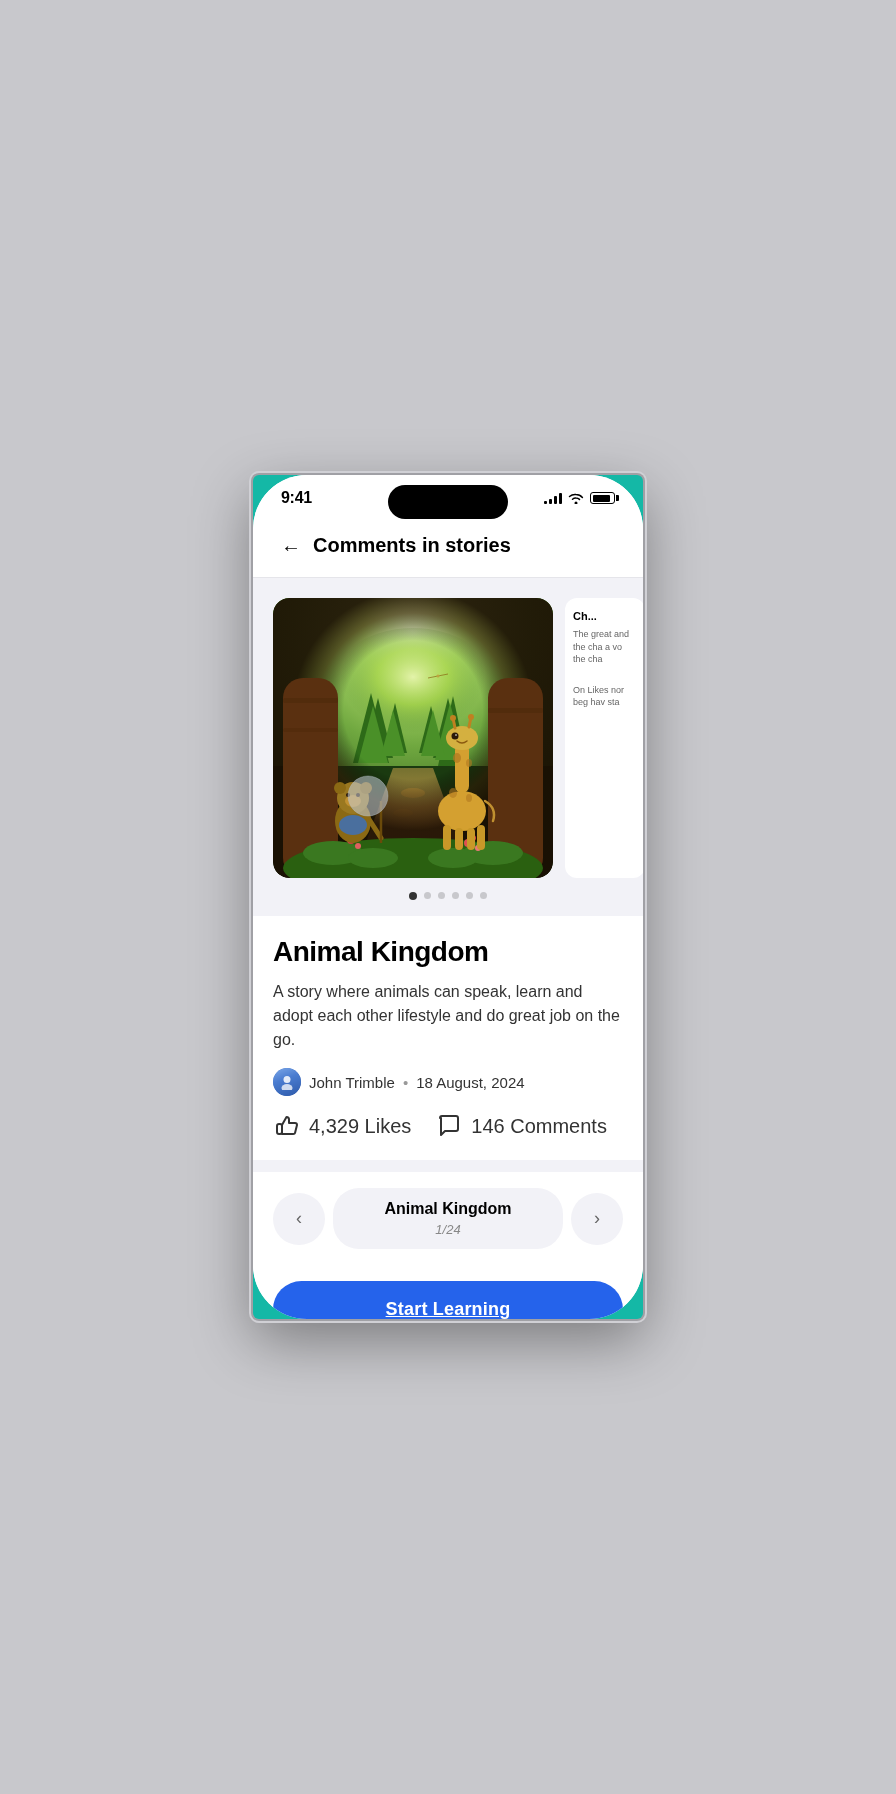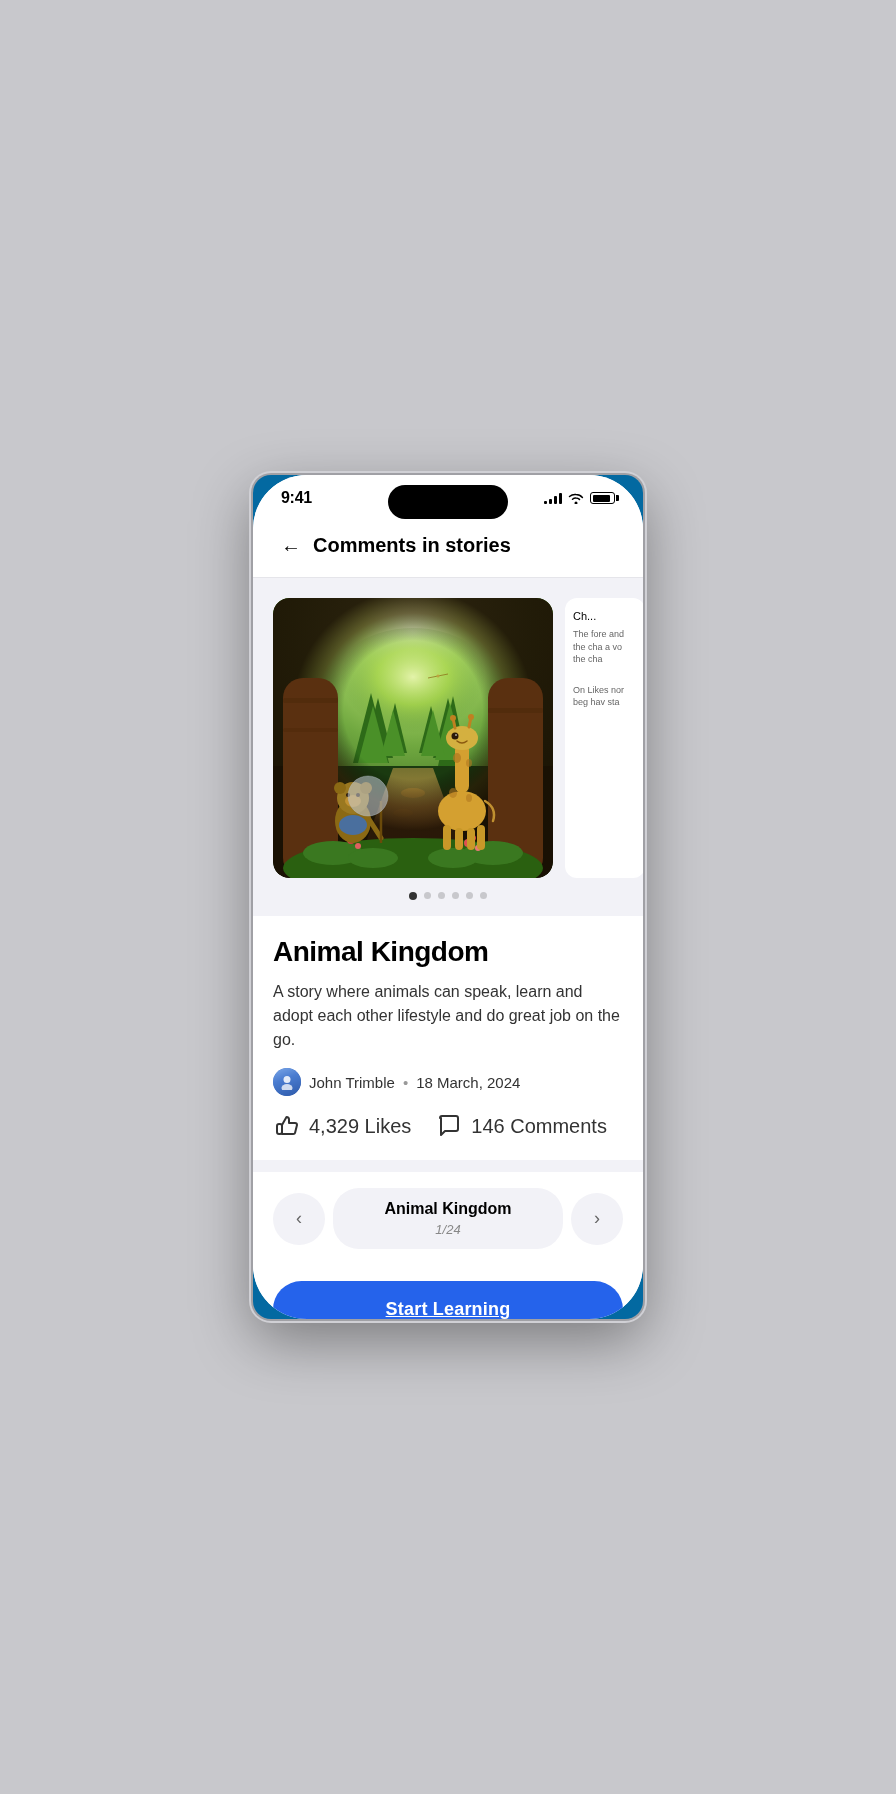--- a/index.html
+++ b/index.html
@@ -10,22 +10,22 @@
       display: flex;
       justify-content: center;
       align-items: center;
       min-height: 100vh;
       font-family: -apple-system, BlinkMacSystemFont, 'SF Pro Display', 'Helvetica Neue', sans-serif;
     }
 
     .phone-frame {
       width: 390px;
       height: 844px;
-      background: #0369a1;
-      border-radius: 18px;
+      background: #14b8a6;
+      border-radius: 6px;
       position: relative;
       box-shadow:
         0 0 0 2px #a0a0a5,
         0 0 0 4px #d0d0d5,
         0 20px 60px rgba(0,0,0,0.4);
       overflow: hidden;
     }
 
     
     .phone-frame::before {
@@ -210,21 +210,21 @@
       min-width: 80px;
       background: #ffffff;
       border-radius: 12px;
       padding: 12px 8px;
       display: flex;
       flex-direction: column;
     }
 
     .preview-title {
       font-size: 11px;
-      font-weight: 400;
+      font-weight: 700;
       color: #000;
       margin-bottom: 6px;
     }
 
     .preview-text {
       font-size: 9px;
       color: #666;
       line-height: 1.4;
     }
 
@@ -608,21 +608,21 @@
                   <line x1="0" y1="0" x2="20" y2="-4" stroke="#8B6914" stroke-width="1"></line>
                   <circle cx="10" cy="-2" r="1.5" fill="#c09030"></circle>
                 </g>
               </svg>
             </div>
           </div>
 
           <div class="story-card-preview">
             <span class="preview-title">Ch...</span>
             <div class="preview-text">
-              The fore and the cha a vo the cha
+              The great and the cha a vo the cha
             </div>
             <br>
             <div class="preview-text">
               On Likes nor beg hav sta
             </div>
           </div>
         </div>
 
         <div class="carousel-dots">
           <div class="dot active"></div>
@@ -642,21 +642,21 @@
           <div class="author-avatar">
             <div class="author-avatar-inner">
               <svg width="16" height="16" viewBox="0 0 16 16" fill="none">
                 <circle cx="8" cy="5.5" r="3.5" fill="rgba(255,255,255,0.85)"></circle>
                 <ellipse cx="8" cy="14" rx="5.5" ry="4" fill="rgba(255,255,255,0.75)"></ellipse>
               </svg>
             </div>
           </div>
           <span class="author-name">John Trimble</span>
           <span class="author-separator">•</span>
-          <span class="author-date">18 March, 2024</span>
+          <span class="author-date">18 August, 2024</span>
         </div>
 
         <div class="stats-row">
           <div class="stat-item">
             <div class="stat-icon">
               <svg width="28" height="28" viewBox="0 0 28 28" fill="none" xmlns="http://www.w3.org/2000/svg">
                 <path d="M9 22V13L13.5 5C14.5 5 16 5.5 16 7.5V11H22C23.1 11 24 11.9 24 13L22 21C21.7 22.1 20.7 22 20 22H9Z" stroke="#333" stroke-width="2" fill="none" stroke-linecap="round" stroke-linejoin="round"></path>
                 <rect x="4" y="12" width="5" height="10" rx="2" stroke="#333" stroke-width="2" fill="none"></rect>
               </svg>
             </div>

